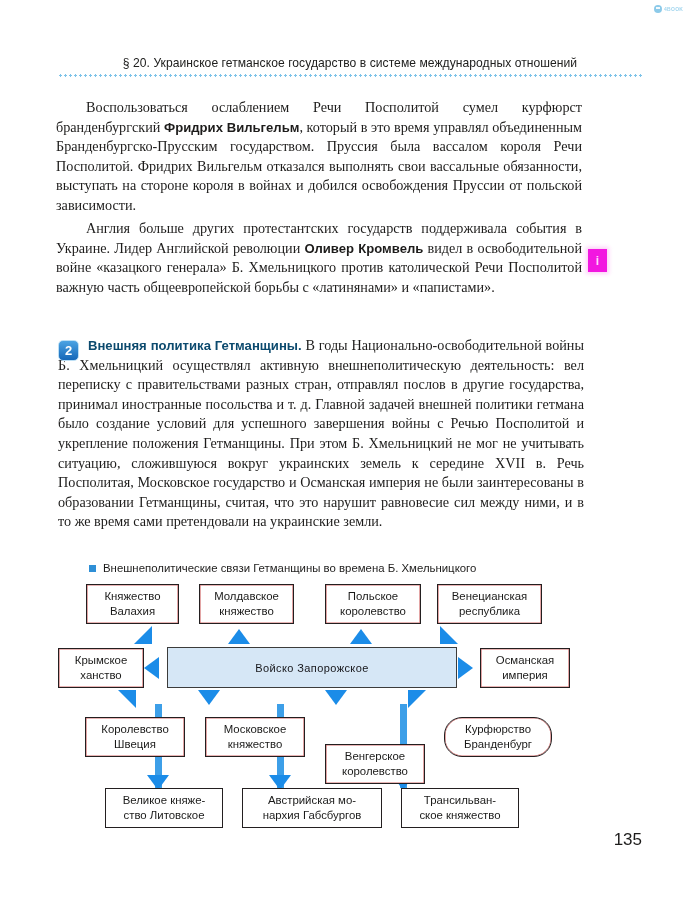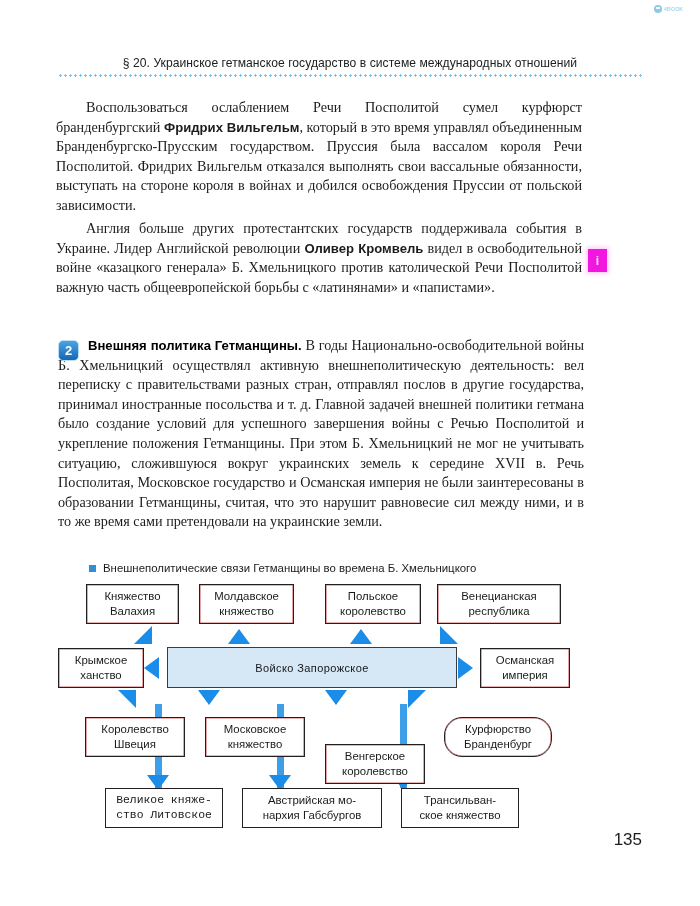--- a/index.html
+++ b/index.html
@@ -80,21 +80,21 @@
     font-family:"Liberation Sans", sans-serif;
     font-size:13px; font-weight:bold; color:#fff;
     display:flex; align-items:center; justify-content:center;
   }
   #section-body {
     font-size:14.2px; line-height:19.6px; color:#1d1c1b; text-align:justify;
   }
   #section-body .lead-pad { display:inline-block; width:30px; }
   #section-heading {
     font-family:"Liberation Sans", sans-serif;
-    font-weight:bold; font-size:13.1px; color:#000000;
+    font-weight:bold; font-size:13.1px; color:#0c4a6e;
   }
 
   
   #diagram { position:absolute; left:0; top:556px; width:700px; height:300px; }
 
   #diagram-caption {
     position:absolute; left:89px; top:6px;
     display:flex; align-items:center; gap:7px;
     font-family:"Liberation Sans", sans-serif;
     font-size:11.4px; color:#1d1c1b; white-space:nowrap;
@@ -181,21 +181,21 @@
 
   <div class="node warm" style="left:86px; top:28px; width:93px; height:40px;">
     <span>Княжество Валахия</span>
   </div>
   <div class="node warm" style="left:199px; top:28px; width:95px; height:40px;">
     <span>Молдавское княжество</span>
   </div>
   <div class="node warm" style="left:325px; top:28px; width:96px; height:40px;">
     <span>Польское королевство</span>
   </div>
-  <div class="node warm" style="left:437px; top:28px; width:124px; height:40px;">
+  <div class="node warm" style="left:437px; top:28px; width:105px; height:40px;">
     <span>Венецианская республика</span>
   </div>
 
   <div class="arrow diag nw" style="left:134px; top:70px;"></div>
   <div class="arrow up" style="left:228px; top:73px;"></div>
   <div class="arrow up" style="left:350px; top:73px;"></div>
   <div class="arrow diag ne" style="left:440px; top:70px;"></div>
 
   <div class="node warm" style="left:58px; top:92px; width:86px; height:40px;">
     <span>Крымское ханство</span>
@@ -227,21 +227,21 @@
     <span>Венгерское королевство</span>
   </div>
   <div class="node warm" style="left:444px; top:161px; width:108px; height:40px;border-radius:18px;">
     <span>Курфюрство Бранденбург</span>
   </div>
 
   <div class="arrow down" style="left:147px; top:219px;"></div>
   <div class="arrow down" style="left:269px; top:219px;"></div>
   <div class="arrow down" style="left:392px; top:219px;"></div>
 
-  <div class="node" style="left:105px; top:232px; width:118px; height:40px;font-family:Liberation Mono, monospace;">
+  <div class="node" style="left:105px; top:232px; width:118px; height:40px;">
     <span>Великое княже-<br>ство Литовское</span>
   </div>
   <div class="node" style="left:242px; top:232px; width:140px; height:40px;">
     <span>Австрийская мо-<br>нархия Габсбургов</span>
   </div>
   <div class="node" style="left:401px; top:232px; width:118px; height:40px;">
     <span>Трансильван-<br>ское княжество</span>
   </div>
 </div>
 

